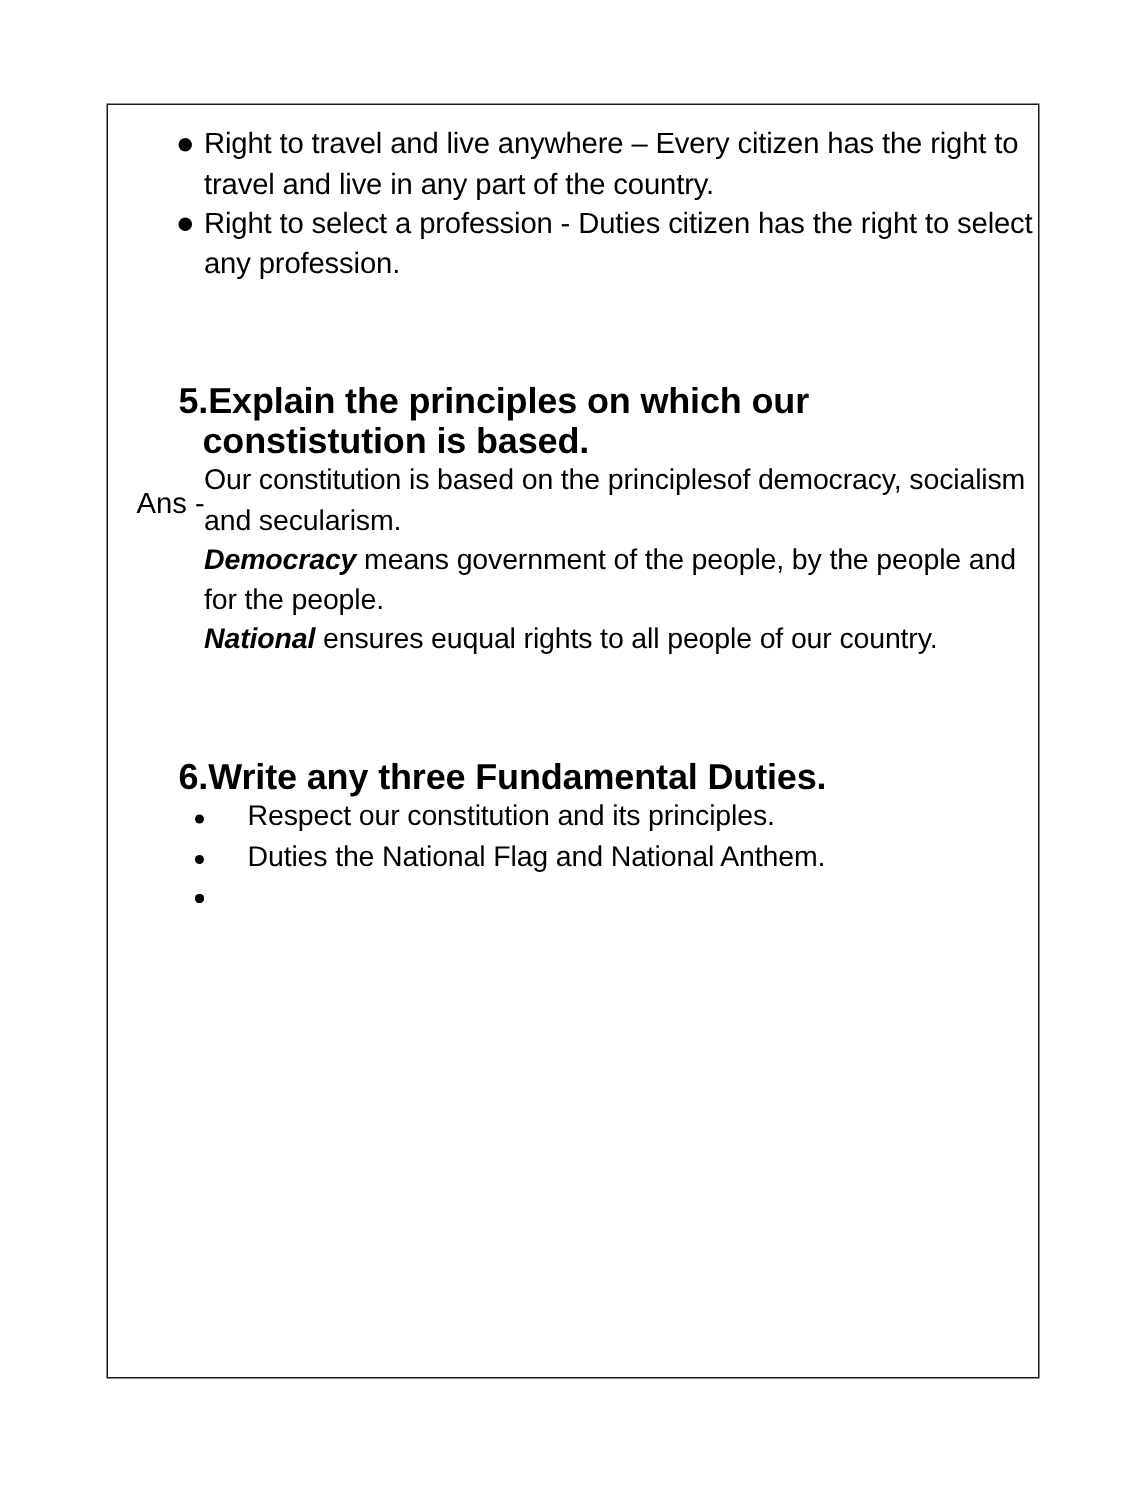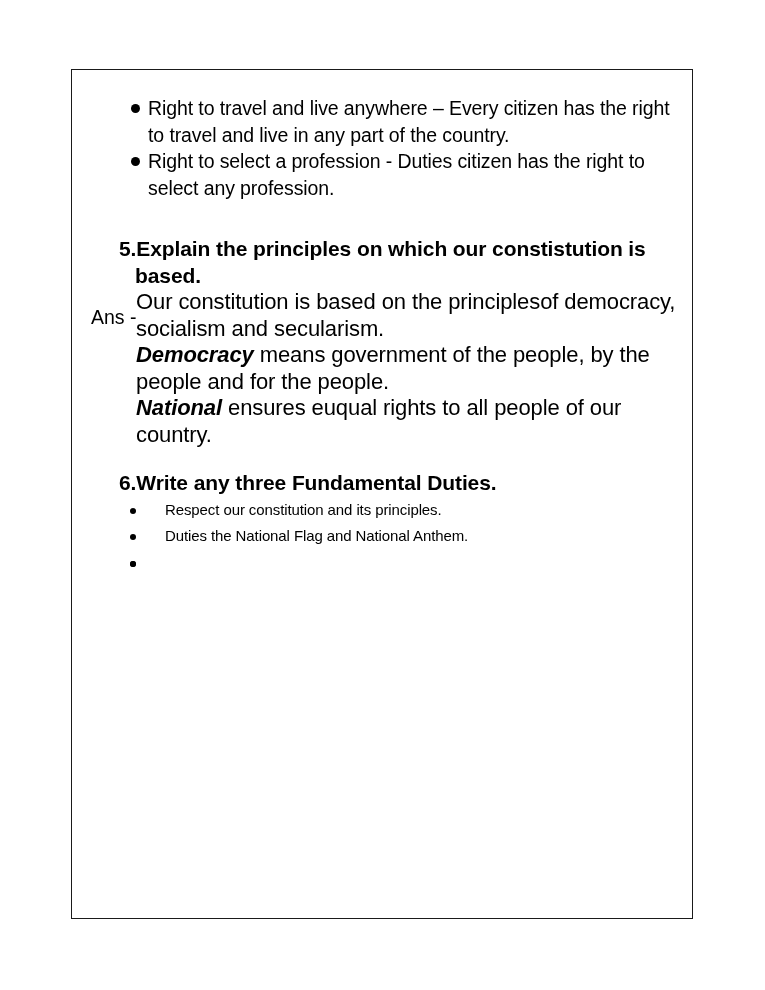--- a/index.html
+++ b/index.html
@@ -31,30 +31,30 @@
     position: absolute;
     left: 0;
     top: 0;
     width: 622px;
     padding-top: 13px;
     box-sizing: border-box;
   }
 
   
   .line {
-    font-size: 22px;
+    font-size: 19px;
     line-height: 26.5px;
     letter-spacing: -0.1px;
     white-space: pre-wrap;
   }
 
   
   .bullet-list-a {
     list-style: none;
-    margin: 12px;
+    margin: 0;
     padding: 0;
   }
   .bullet-list-a > li {
     position: relative;
     padding-left: 64px;
     font-size: 19.5px;
     line-height: 26.5px;
     letter-spacing: -0.1px;
     margin: 0;
   }
@@ -65,25 +65,26 @@
     width: 9px;
     height: 9px;
     background: #000;
     border-radius: 50%;
   }
 
   
   .q-heading {
     position: relative;
     font-weight: bold;
-    font-size: 21px;
+    font-size: 24px;
     line-height: 26.5px;
     letter-spacing: -0.1px;
     padding-left: 63px;
     text-indent: -16px;
+    margin-top: 43px;
   }
 
   
   .ans-block {
     position: relative;
     padding-left: 64px;
   }
   .ans-label {
     position: absolute;
     left: 19px;
@@ -98,21 +99,21 @@
 
   
   .bullet-list-b {
     list-style: none;
     margin: 0;
     padding: 0;
   }
   .bullet-list-b > li {
     position: relative;
     padding-left: 93px;
-    font-size: 15px;
+    font-size: 19px;
     line-height: 26.5px;
     letter-spacing: -0.1px;
     margin: 0;
   }
   .bullet-list-b > li .dot-sm {
     position: absolute;
     left: 58px;
     top: 11px;
     width: 6px;
     height: 6px;

